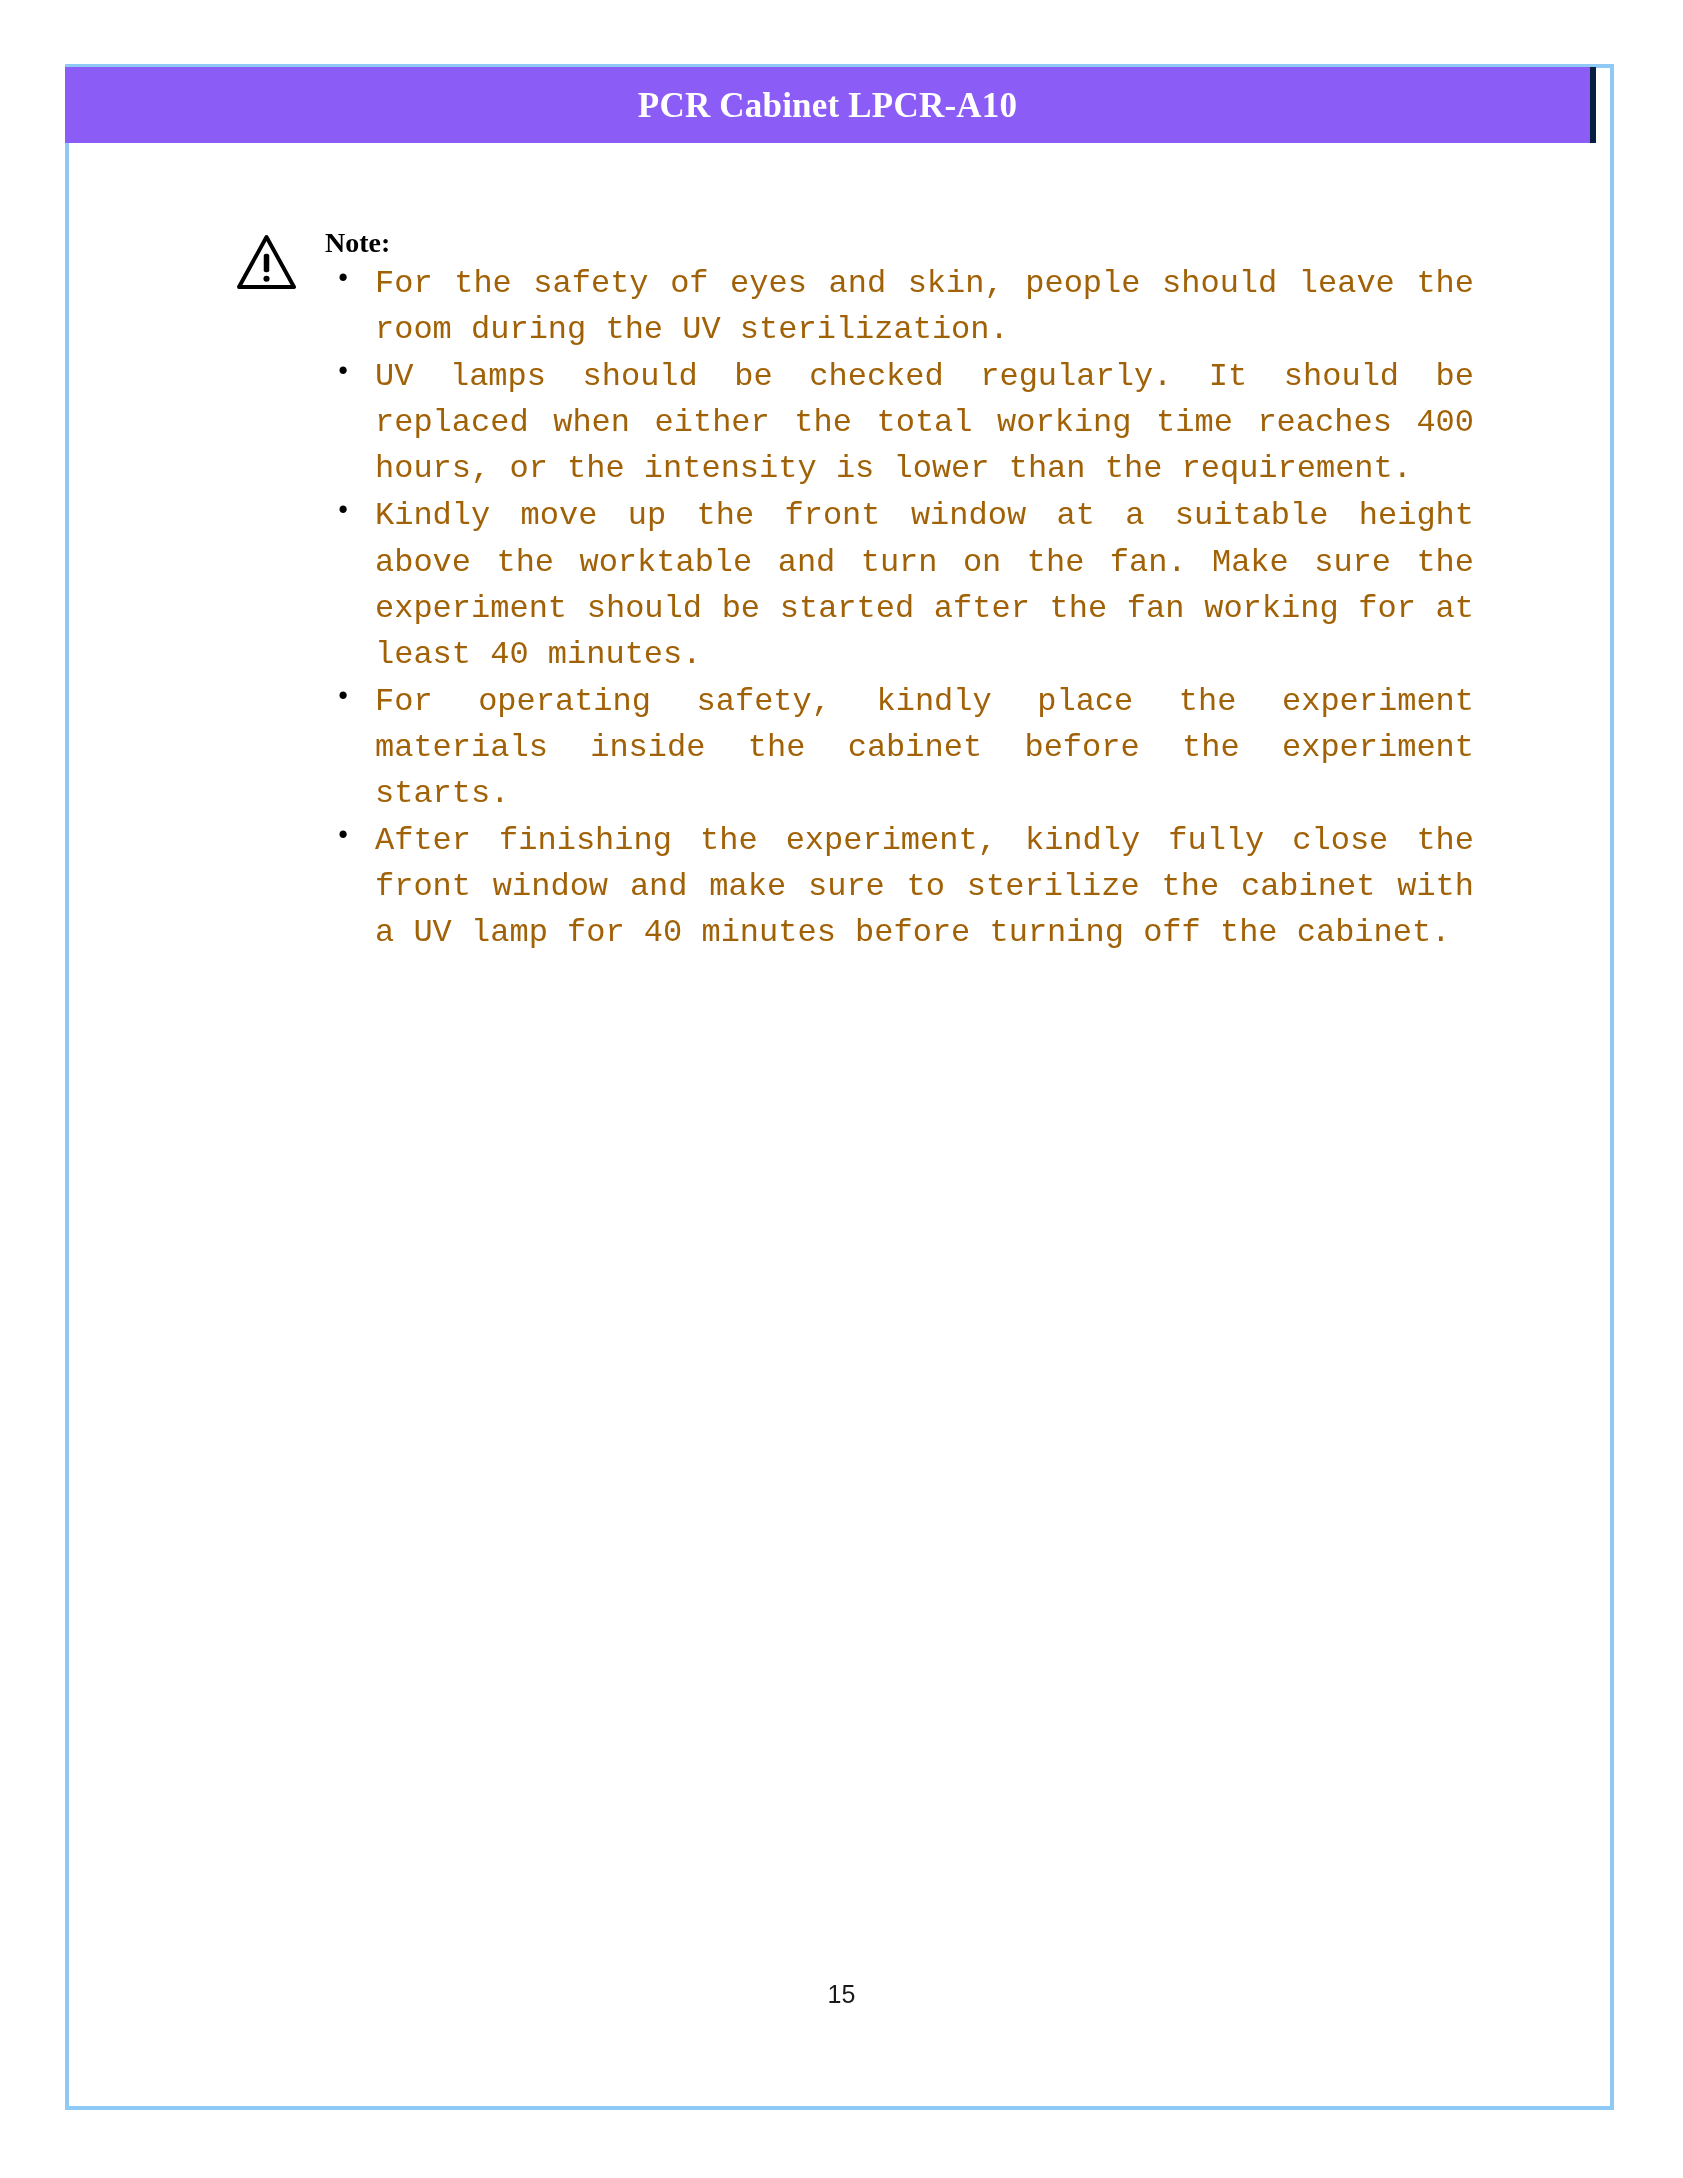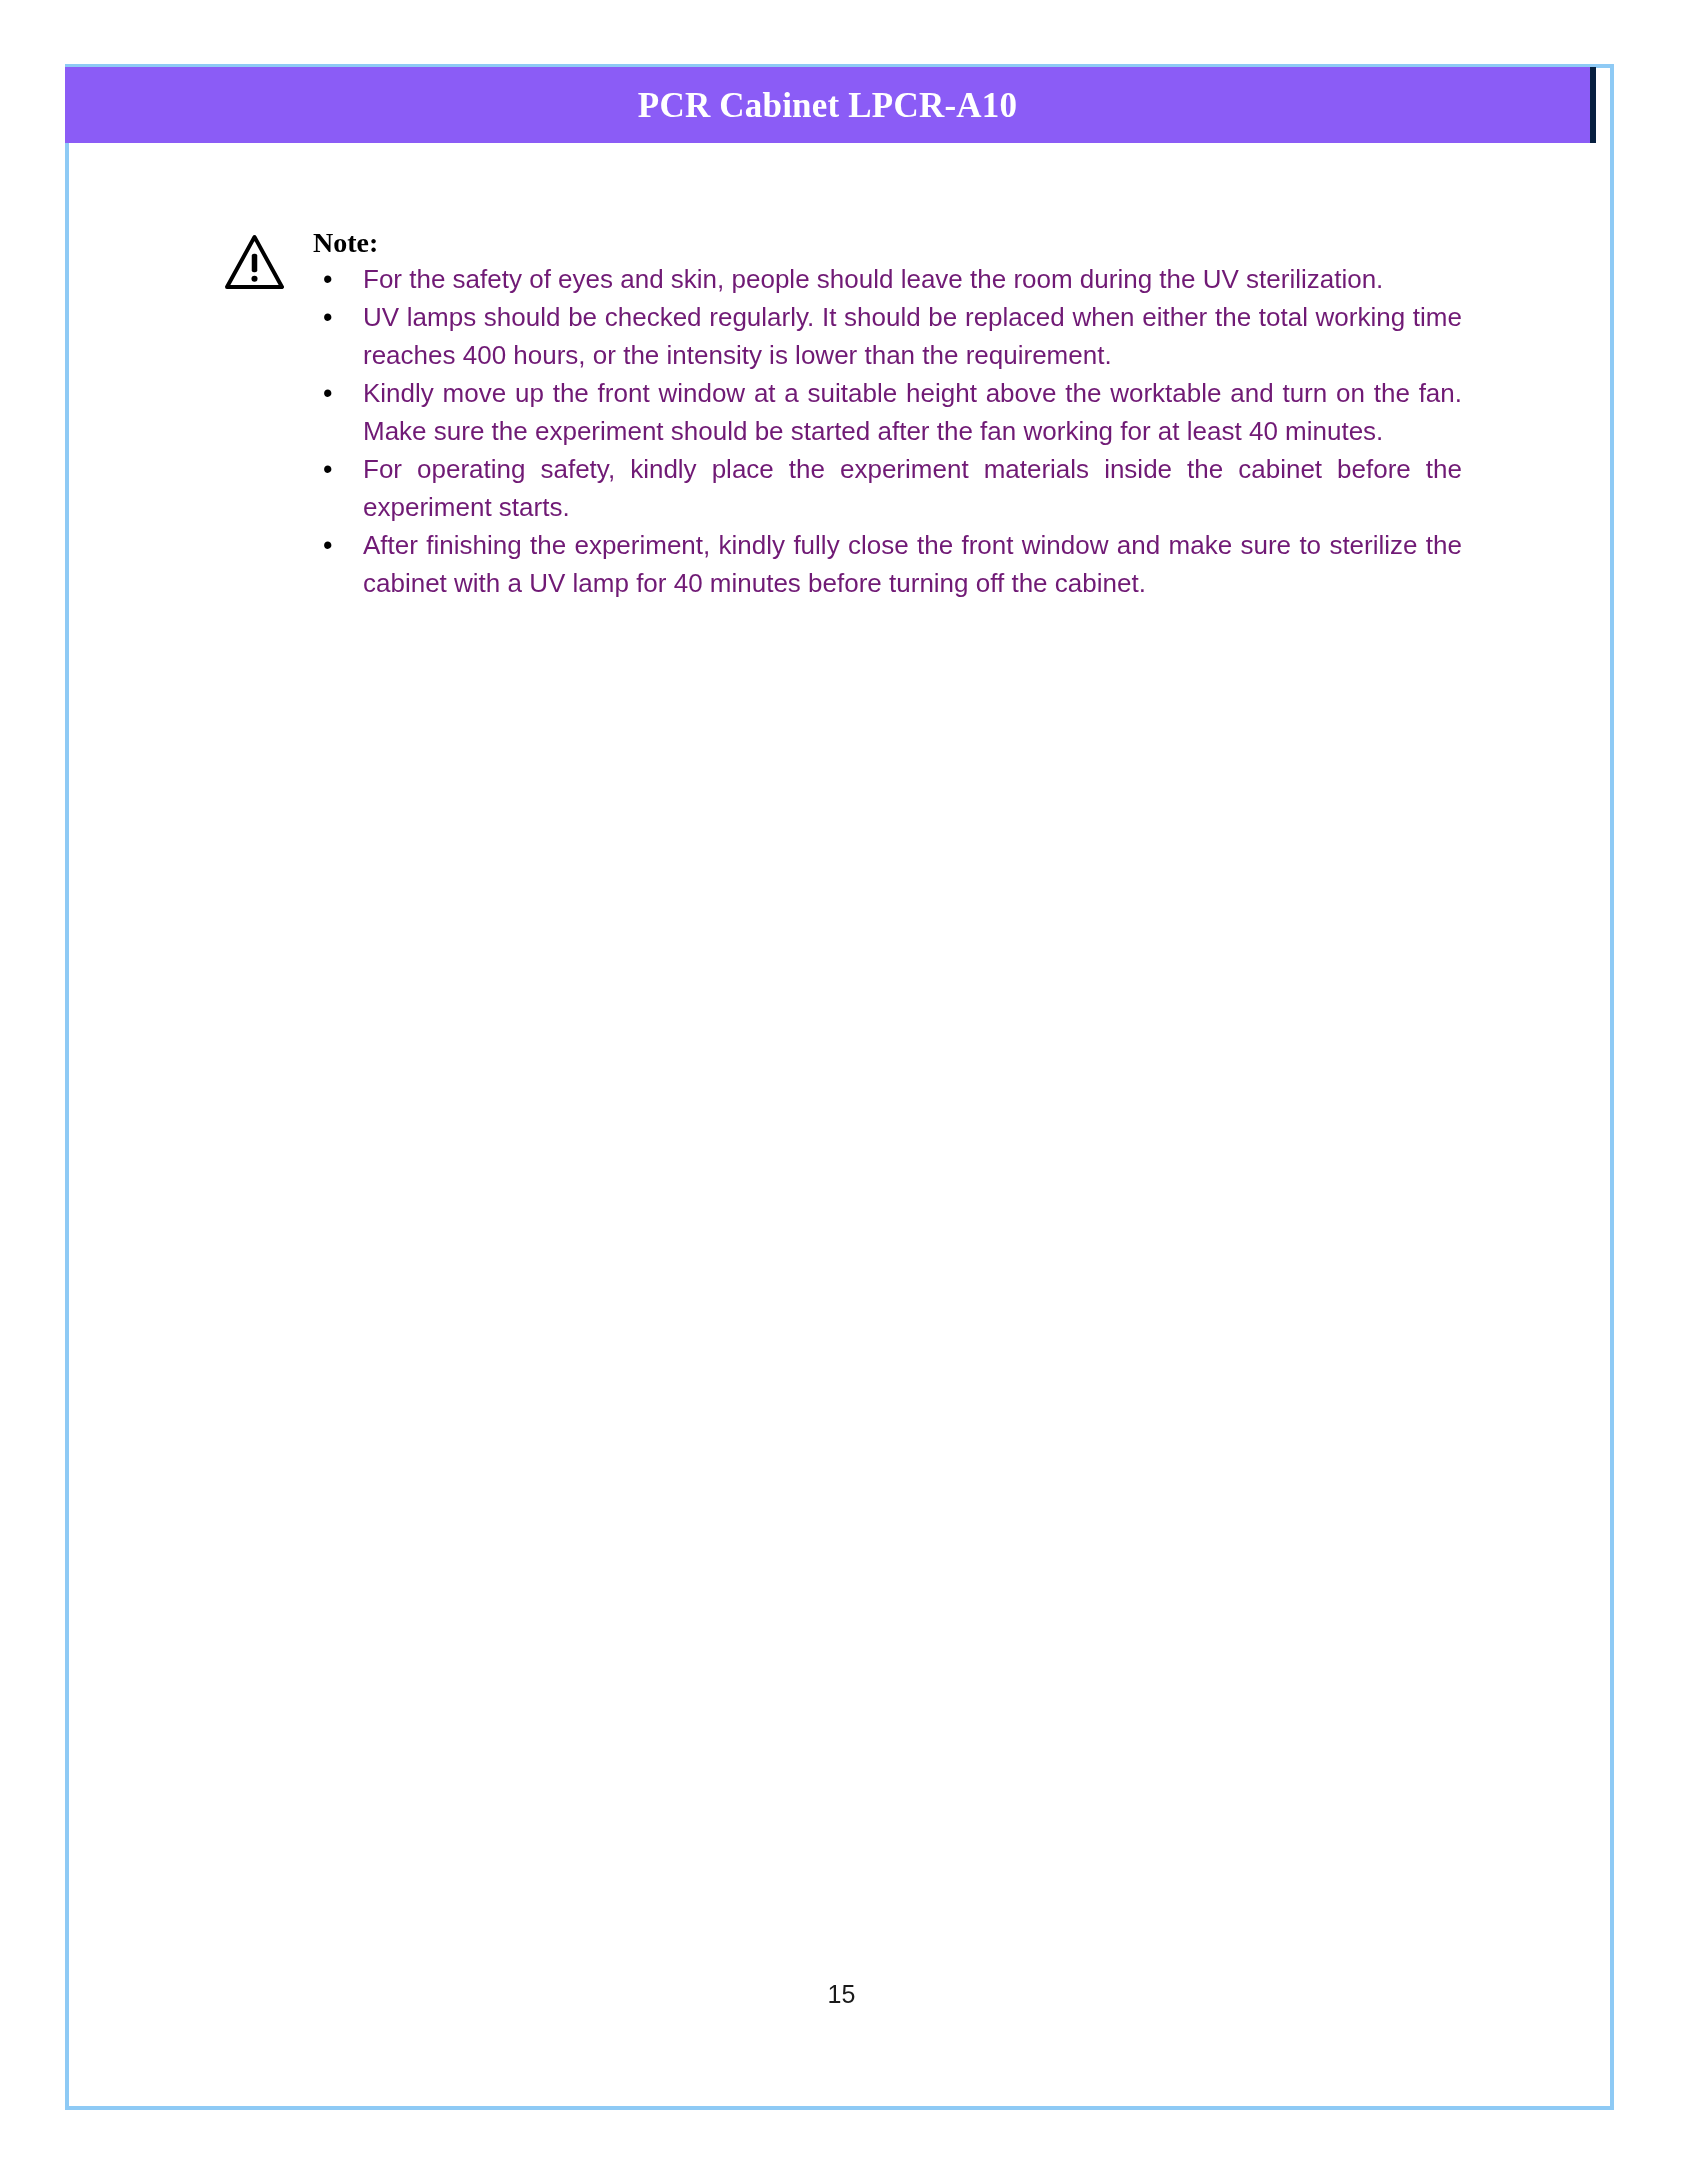--- a/index.html
+++ b/index.html
@@ -58,21 +58,21 @@
     font-weight: bold;
     font-size: 35px;
     letter-spacing: 0.2px;
     line-height: 1;
     white-space: nowrap;
   }
 
   
   .note-block {
     position: absolute;
-    left: 224px;
+    left: 236px;
     top: 226px;
     width: 1238px;
   }
 
   .warning-icon {
     position: absolute;
     left: 0;
     top: 8px;
     width: 61px;
     height: 57px;
@@ -95,23 +95,23 @@
   .note-list {
     list-style: none;
     margin: 0;
     padding: 0;
   }
 
   .note-item {
     position: relative;
     padding-left: 50px;
     margin: 0 0 1px 0;
-    font-family: Liberation Sans, sans-serif;
-    font-size: 26px;
-    color: #701a75;
+    font-family: Liberation Mono, monospace;
+    font-size: 32px;
+    color: #a16207;
     line-height: 1.44;
     text-align: justify;
     text-justify: inter-word;
     hyphens: none;
   }
 
   .note-item::before {
     content: "\2022";
     position: absolute;
     left: 10px;

